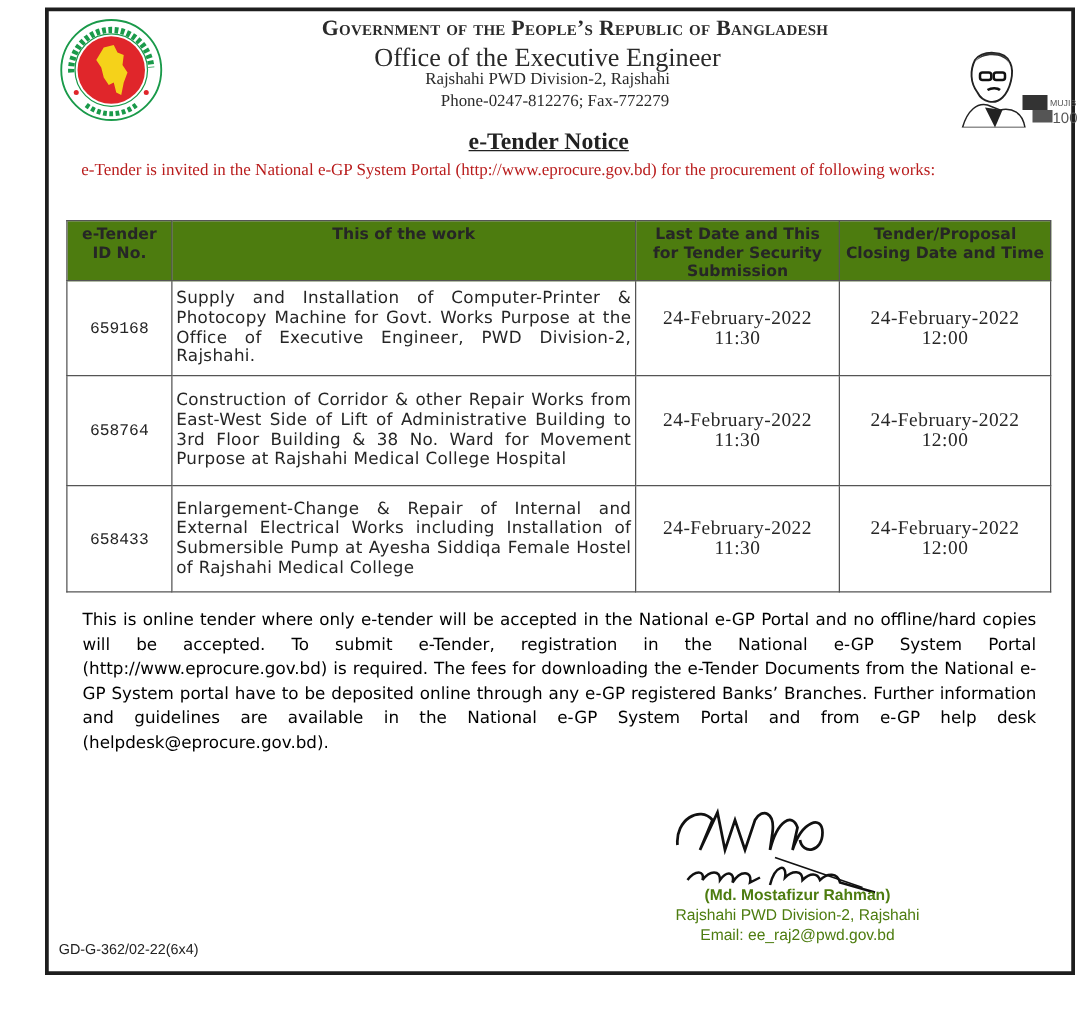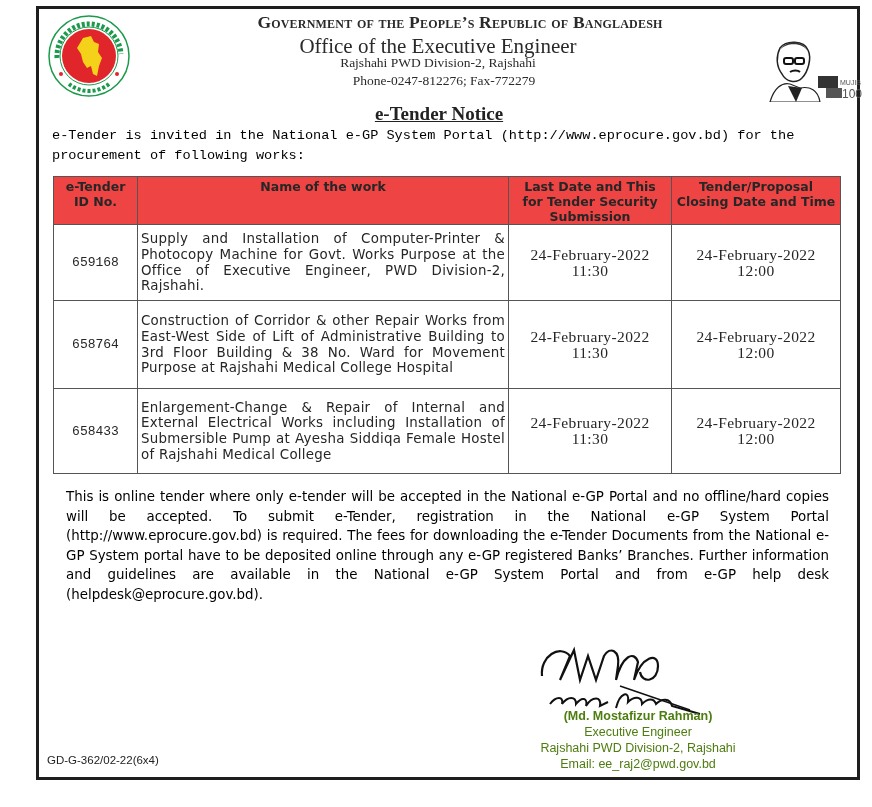--- a/index.html
+++ b/index.html
@@ -17,29 +17,29 @@
   .hdr { position: absolute; left: 0; width: 872px; text-align: center; font-family: Liberation Serif, serif; color: #2a2a2a; }
   .gov { top: 12px; left: 140px; width: 640px; font-size: 17.5px; font-weight: bold; letter-spacing: 0.2px; font-variant: small-caps; }
   .office { top: 34px; left: 118px; width: 640px; font-size: 21px; }
   .div2 { top: 55px; left: 118px; width: 640px; font-size: 13.5px; }
   .phone { top: 73px; left: 124px; width: 640px; font-size: 13.5px; }
   .title {
     position: absolute; top: 103px; left: 3px; width: 872px; text-align: center;
     font-family: "Liberation Serif", "DejaVu Serif", serif; font-weight: bold; font-size: 19px; text-decoration: underline; color: #222;
   }
   .intro {
-    position: absolute; left: 52px; top: 126px; width: 780px;
-    font-family: Liberation Mono, monospace; font-size: 13.6px; line-height: 20px; color: #000000;
+    position: absolute; left: 65px; top: 126px; width: 780px;
+    font-family: Liberation Serif, serif; font-size: 13.6px; line-height: 20px; color: #b91c1c;
   }
   table.tenders {
     position: absolute; left: 53px; top: 176px; width: 788px; border-collapse: collapse;
     font-family: "DejaVu Sans", sans-serif; color: #262626;
   }
   table.tenders th, table.tenders td { border: 1px solid #555; }
-  table.tenders th { font-weight: bold; font-size: 12.5px; line-height: 15px; vertical-align: top; padding: 2px 3px 0 3px; height: 43px; background: #ef4444; }
+  table.tenders th { font-weight: bold; font-size: 12.5px; line-height: 15px; vertical-align: top; padding: 2px 3px 0 3px; height: 43px; background: #4d7c0f; }
   td.id { text-align: center; font-size: 13px; width: 81px; font-family: Liberation Mono, monospace; }
   td.name { font-size: 13.4px; line-height: 15.6px; text-align: justify; padding: 0 3px; width: 364px; letter-spacing: 0.25px; }
   td.date { text-align: center; font-family: "Liberation Serif", "DejaVu Serif", serif; font-size: 15.5px; line-height: 16px; letter-spacing: 0.4px; }
   td.date1 { width: 160px; }
   tr.r1 td { height: 73px; }
   tr.r2 td { height: 85px; }
   tr.r3 td { height: 82px; }
   .body-para {
     position: absolute; left: 66px; top: 487px; width: 763px;
     font-family: "DejaVu Sans", sans-serif; font-size: 13.4px; line-height: 19.5px; text-align: justify; color: #000000;
@@ -90,21 +90,21 @@
 <div class="hdr div2">Rajshahi PWD Division-2, Rajshahi</div>
 <div class="hdr phone">Phone-0247-812276; Fax-772279</div>
 
 <div class="title">e-Tender Notice</div>
 <div class="intro">e-Tender is invited in the National e-GP System Portal (http://www.eprocure.gov.bd) for the procurement of following works:</div>
 
 <table class="tenders">
   <thead>
     <tr>
       <th>e-Tender ID No.</th>
-      <th>Name of the work</th>
+      <th>This of the work</th>
       <th>Last Date and This for Tender Security Submission</th>
       <th>Tender/Proposal Closing Date and Time</th>
     </tr>
   </thead>
   <tbody>
     <tr class="r1">
       <td class="id">659168</td>
       <td class="name">Supply and Installation of Computer-Printer &amp; Photocopy Machine for Govt. Works Purpose at the Office of Executive Engineer, PWD Division-2, Rajshahi.</td>
       <td class="date date1">
         <div>24-February-2022</div>
@@ -145,18 +145,17 @@
 <div class="body-para">This is online tender where only e-tender will be accepted in the National e-GP Portal and no offline/hard copies will be accepted. To submit e-Tender, registration in the National e-GP System Portal (http://www.eprocure.gov.bd) is required. The fees for downloading the e-Tender Documents from the National e-GP System portal have to be deposited online through any e-GP registered Banks’ Branches. Further information and guidelines are available in the National e-GP System Portal and from e-GP help desk (helpdesk@eprocure.gov.bd).</div>
 
 <svg class="sig-svg" viewBox="0 0 250 80">
   <path d="M12 40 C10 20 30 8 40 20 L30 44 L44 14 L50 44 L58 20 L66 44 L74 20 C80 10 90 14 88 30 L86 44 C92 20 104 14 108 26 L104 44 C112 20 128 16 128 30 C128 46 112 48 110 36" fill="none" stroke="#111" stroke-width="2.2"></path>
   <path d="M20 68 C26 60 34 60 32 68 C38 60 46 60 46 68 C52 60 58 62 56 70 C62 60 72 60 70 70 L78 66 M86 72 C90 56 100 54 98 66 C104 60 112 60 112 68 C118 62 124 62 126 68 C132 62 140 62 142 70 L170 78" fill="none" stroke="#111" stroke-width="2"></path>
   <path d="M90 50 L160 74" stroke="#111" stroke-width="1.4" fill="none"></path>
 </svg>
 
 <div class="sig-block">
   <div class="sig-name">(Md. Mostafizur Rahman)</div>
-  <div>Executive Engineer</div>
   <div>Rajshahi PWD Division-2, Rajshahi</div>
   <div>Email: ee_raj2@pwd.gov.bd</div>
 </div>
 
 <div class="code">GD-G-362/02-22(6x4)</div>
 
 </body></html>

